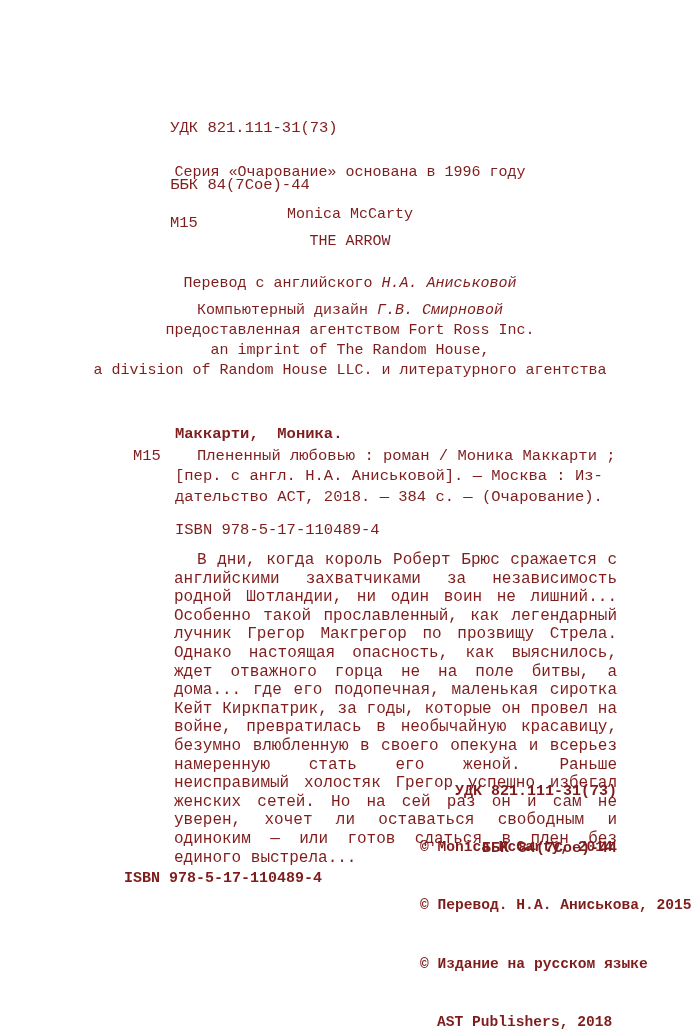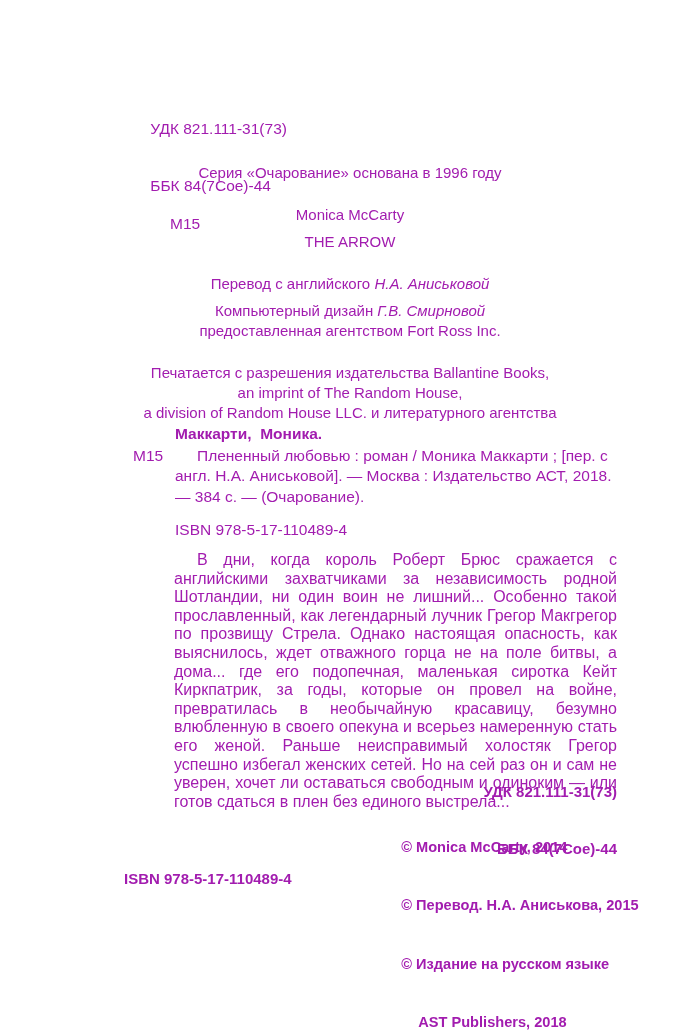--- a/index.html
+++ b/index.html
@@ -5,22 +5,22 @@
   html, body {
     margin: 0;
     padding: 0;
     background: #ffffff;
   }
   .page {
     position: relative;
     width: 691px;
     height: 1034px;
     background: #ffffff;
-    font-family: Liberation Sans, sans-serif;
-    color: #a21caf;
+    font-family: Liberation Mono, monospace;
+    color: #7f1d1d;
     overflow: hidden;
   }
 
   
   .udk-block {
     position: absolute;
     left: 133px;
     top: 100px;
     font-size: 15.5px;
     line-height: 19px;
@@ -142,21 +142,20 @@
     <span class="m-code">М15</span>
   </div>
 
   <div class="center-block">
     <div class="ln">Серия «Очарование» основана в 1996 году</div>
     <div class="ln gap-md">Monica McCarty</div>
     <div class="ln gap-sm">THE ARROW</div>
     <div class="ln gap-md"><span>Перевод с английского </span><span class="ital">Н.А. Аниськовой</span></div>
     <div class="ln gap-sm"><span>Компьютерный дизайн </span><span class="ital">Г.В. Смирновой</span></div>
     <div class="ln tight">предоставленная агентством Fort Ross Inc.</div>
-    <div class="ln gap-md tight">Печатается с разрешения издательства Ballantine Books,</div>
     <div class="ln tight">an imprint of The Random House,</div>
     <div class="ln tight">a division of Random House LLC. и литературного агентства</div>
   </div>
 
   <div class="biblio">
     <div class="author">Маккарти,  Моника.</div>
     <div class="entry">
       <span class="sigil">М15</span>
       <div class="entry-text">Плененный любовью : роман / Моника Маккар­ти ; [пер. с англ. Н.А. Аниськовой]. — Москва : Из­дательство АСТ, 2018. — 384 с. — (Очарование).</div>
     </div>

